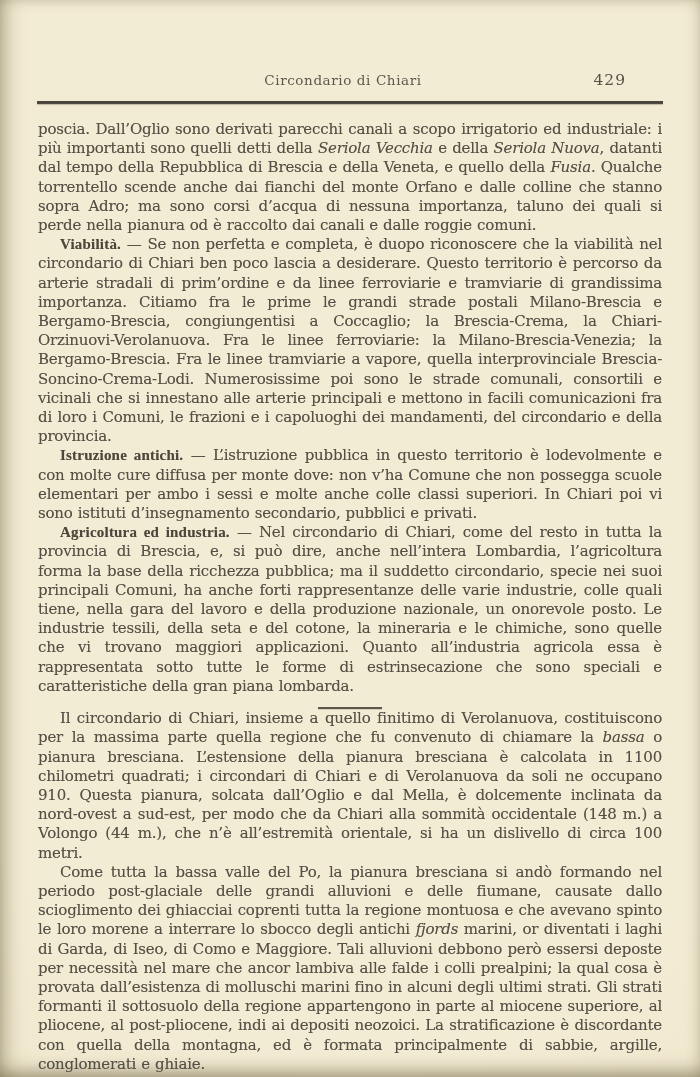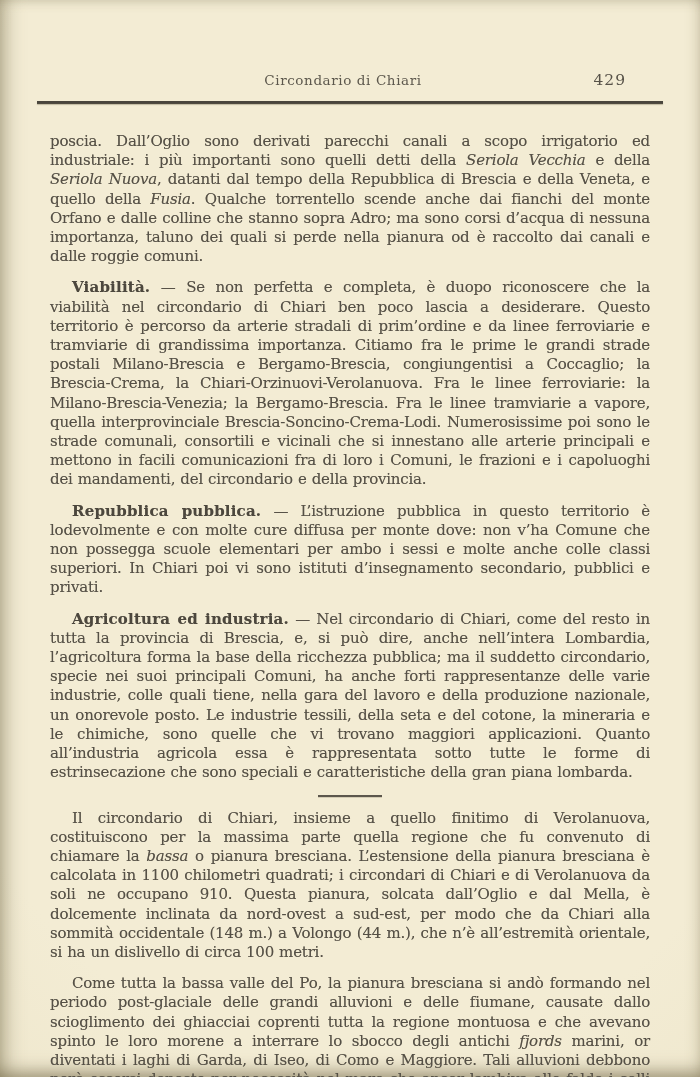--- a/index.html
+++ b/index.html
@@ -62,26 +62,27 @@
     left: 38px;
     right: 38px;
     text-align: justify;
     font-size: 15px;
     line-height: 19.2px;
     letter-spacing: -0.2px;
     word-spacing: 0.5px;
     color: #555046;
     text-shadow: 0 0 0.5px rgba(85, 79, 66, 0.45);
   }
-  .para { margin: 12px; }
+  .para { margin: 0; }
   .para.indent { text-indent: 22px; }
   .para .bold {
     font-weight: bold;
     letter-spacing: 0.2px;
     color: #4c473d;
+    font-family: Liberation Serif, serif;
   }
   .para .italic { font-style: italic; }
   .section-divider {
     width: 64px;
     height: 2px;
     margin: 11px auto 0 auto;
     background: #5c574c;
     box-shadow: 0 0.5px 0 rgba(120, 112, 88, 0.5);
   }
   .section-heading {
@@ -99,19 +100,19 @@
 
 <div class="page">
   <div class="header">
     <div class="running-title">Circondario di Chiari</div>
     <div class="page-number">429</div>
   </div>
   <div class="header-rule"></div>
   <div class="page-body">
       <p class="para"><span>poscia. Dall’Oglio sono derivati parecchi canali a scopo irrigatorio ed industriale: i più importanti sono quelli detti della </span><span class="italic">Seriola Vecchia</span><span> e della </span><span class="italic">Seriola Nuova</span><span>, datanti dal tempo della Repubblica di Brescia e della Veneta, e quello della </span><span class="italic">Fusia</span><span>. Qualche torrentello scende anche dai fianchi del monte Orfano e dalle colline che stanno sopra Adro; ma sono corsi d’acqua di nessuna importanza, taluno dei quali si perde nella pianura od è raccolto dai canali e dalle roggie comuni.</span></p>
       <p class="para indent"><span class="bold">Viabilità.</span><span> — Se non perfetta e completa, è duopo riconoscere che la viabilità nel circondario di Chiari ben poco lascia a desiderare. Questo territorio è percorso da arterie stradali di prim’ordine e da linee ferroviarie e tramviarie di grandissima importanza. Citiamo fra le prime le grandi strade postali Milano-Brescia e Bergamo-Brescia, congiungentisi a Coccaglio; la Brescia-Crema, la Chiari-Orzinuovi-Verolanuova. Fra le linee ferroviarie: la Milano-Brescia-Venezia; la Bergamo-Brescia. Fra le linee tramviarie a vapore, quella interprovinciale Brescia-Soncino-Crema-Lodi. Numerosissime poi sono le strade comunali, consortili e vicinali che si innestano alle arterie principali e mettono in facili comunicazioni fra di loro i Comuni, le frazioni e i capoluoghi dei mandamenti, del circondario e della provincia.</span></p>
-      <p class="para indent"><span class="bold">Repubblica pubblica.</span><span> — L’istruzione pubblica in questo territorio è lodevolmente e con molte cure diffusa per monte dove: non v’ha Comune che non possegga scuole elementari per ambo i sessi e molte anche colle classi superiori. In Chiari poi vi sono istituti d’insegnamento secondario, pubblici e privati.</span></p>
+      <p class="para indent"><span class="bold">Istruzione antichi.</span><span> — L’istruzione pubblica in questo territorio è lodevolmente e con molte cure diffusa per monte dove: non v’ha Comune che non possegga scuole elementari per ambo i sessi e molte anche colle classi superiori. In Chiari poi vi sono istituti d’insegnamento secondario, pubblici e privati.</span></p>
       <p class="para indent"><span class="bold">Agricoltura ed industria.</span><span> — Nel circondario di Chiari, come del resto in tutta la provincia di Brescia, e, si può dire, anche nell’intera Lombardia, l’agricoltura forma la base della ricchezza pubblica; ma il suddetto circondario, specie nei suoi principali Comuni, ha anche forti rappresentanze delle varie industrie, colle quali tiene, nella gara del lavoro e della produzione nazionale, un onorevole posto. Le industrie tessili, della seta e del cotone, la mineraria e le chimiche, sono quelle che vi trovano maggiori applicazioni. Quanto all’industria agricola essa è rappresentata sotto tutte le forme di estrinsecazione che sono speciali e caratteristiche della gran piana lombarda.</span></p>
       <div class="section-divider"></div>
       <p class="para indent"><span>Il circondario di Chiari, insieme a quello finitimo di Verolanuova, costituiscono per la massima parte quella regione che fu convenuto di chiamare la </span><span class="italic">bassa</span><span> o pianura bresciana. L’estensione della pianura bresciana è calcolata in 1100 chilometri quadrati; i circondari di Chiari e di Verolanuova da soli ne occupano 910. Questa pianura, solcata dall’Oglio e dal Mella, è dolcemente inclinata da nord-ovest a sud-est, per modo che da Chiari alla sommità occidentale (148 m.) a Volongo (44 m.), che n’è all’estremità orientale, si ha un dislivello di circa 100 metri.</span></p>
       <p class="para indent"><span>Come tutta la bassa valle del Po, la pianura bresciana si andò formando nel periodo post-glaciale delle grandi alluvioni e delle fiumane, causate dallo scioglimento dei ghiacciai coprenti tutta la regione montuosa e che avevano spinto le loro morene a interrare lo sbocco degli antichi </span><span class="italic">fjords</span><span> marini, or diventati i laghi di Garda, di Iseo, di Como e Maggiore. Tali alluvioni debbono però essersi deposte per necessità nel mare che ancor lambiva alle falde i colli prealpini; la qual cosa è provata dall’esistenza di molluschi marini fino in alcuni degli ultimi strati. Gli strati formanti il sottosuolo della regione appartengono in parte al miocene superiore, al pliocene, al post-pliocene, indi ai depositi neozoici. La stratificazione è discordante con quella della montagna, ed è formata principalmente di sabbie, argille, conglomerati e ghiaie.</span></p>
     </div>
 </div>
 
 </body></html>

